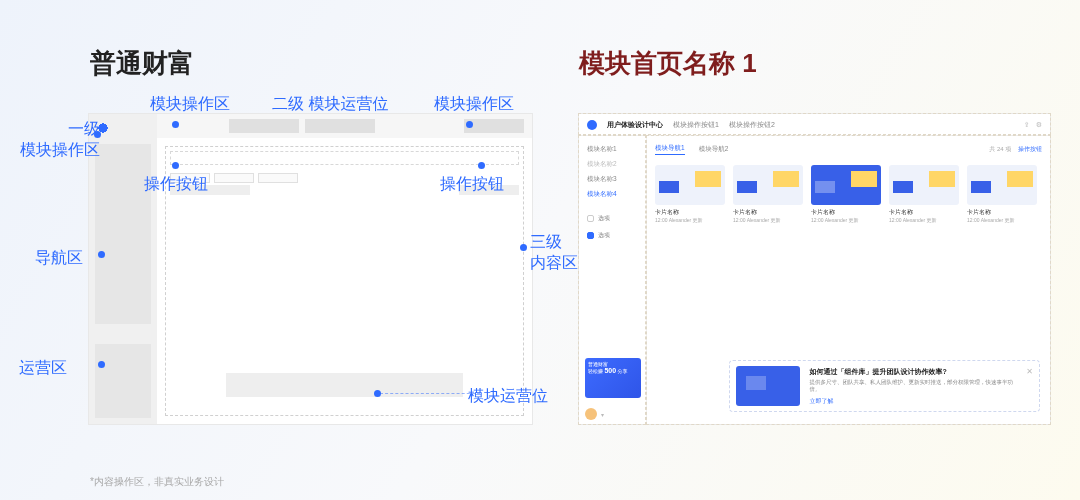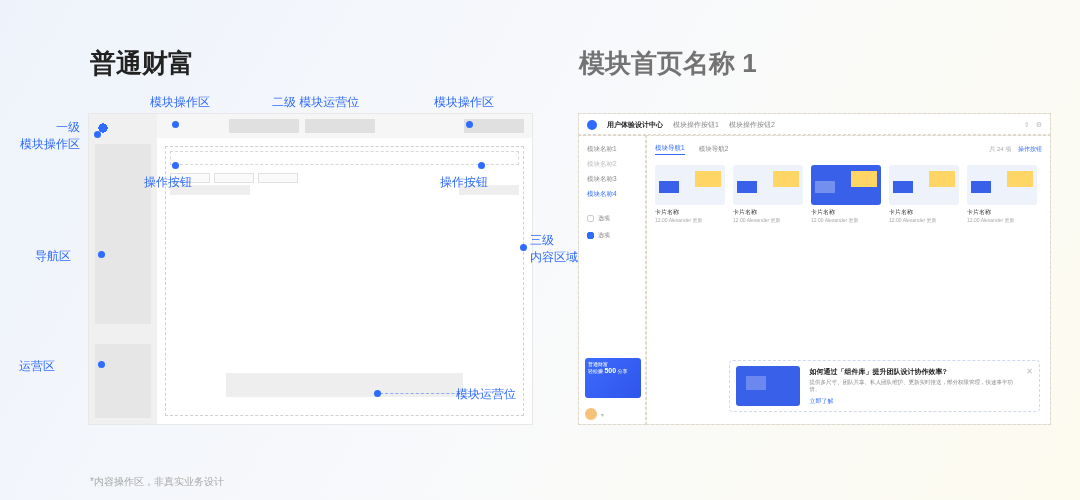--- a/index.html
+++ b/index.html
@@ -4,42 +4,42 @@
 <style>
   * { box-sizing: border-box; margin: 0; padding: 0; }
   body {
     width: 1080px; height: 500px;
     font-family: -apple-system, "PingFang SC", "Microsoft YaHei", sans-serif;
     background: linear-gradient(120deg, #eef3fb 0%, #f8f9fb 50%, #fdfbef 100%);
     position: relative;
     overflow: hidden;
   }
   .title-left { position:absolute; left:90px; top:46px; font-size:26px; font-weight:700; color:#222; }
-  .title-right { position:absolute; left:579px; top:46px; font-size:26px; font-weight:700; color:#737373; }
+  .title-right { position:absolute; left:579px; top:46px; font-size:26px; font-weight:700; color:#7f1d1d; }
   .footnote { position:absolute; left:90px; top:475px; font-size:10px; color:#a8a8a8; }
 
   
   .wf { position:absolute; left:88px; top:113px; width:445px; height:312px; background:#fff; border:1px solid #e8e8e8; }
   .wf-sidebar { position:absolute; left:0; top:0; width:68px; height:100%; background:#f0f0f0; }
   .wf-sidebar .logo { position:absolute; left:6px; top:6px; width:16px; height:16px; background:radial-gradient(circle,#2f6bff 40%,transparent 41%); }
   .wf-sidebar .nav { position:absolute; left:6px; top:30px; width:56px; height:180px; background:#e6e6e6; }
   .wf-sidebar .promo { position:absolute; left:6px; bottom:6px; width:56px; height:74px; background:#e6e6e6; }
   .wf-top { position:absolute; left:68px; top:0; right:0; height:24px; background:#f6f6f6; }
   .wf-top .seg { position:absolute; top:5px; height:14px; background:#e0e0e0; }
   .wf-content { position:absolute; left:76px; top:32px; right:8px; bottom:8px; border:1px dashed #d0d0d0; background:#fff; }
   .wf-content .toolbar { position:absolute; left:4px; top:4px; right:4px; height:14px; border:1px dashed #d8d8d8; }
   .wf-content .filterbar { position:absolute; left:4px; top:22px; right:4px; height:12px; }
   .wf-content .filterbar span { display:inline-block; width:40px; height:10px; margin-right:4px; border:1px solid #e0e0e0; background:#fafafa; }
   .wf-content .subnav { position:absolute; left:4px; top:38px; width:80px; height:10px; background:#eee; }
   .wf-content .contentact { position:absolute; right:4px; top:38px; width:60px; height:10px; background:#eee; }
   .wf-content .promo-bar { position:absolute; left:60px; right:60px; bottom:18px; height:24px; background:#eee; }
 
   
   .dot { position:absolute; width:7px; height:7px; border-radius:50%; background:#2f6bff; }
-  .lbl { position:absolute; font-size:12px; color:#2f6bff; white-space:nowrap; }
+  .lbl { position:absolute; font-size:16px; color:#2f6bff; white-space:nowrap; }
   .dash { position:absolute; border-top:1px dashed #2f6bff; opacity:.5; height:0; }
 
   
   .ui { position:absolute; left:578px; top:113px; width:473px; height:312px; background:#fff; border:1px solid #e8e8e8; font-size:7px; color:#555; }
   .ui-top { position:absolute; left:0; top:0; right:0; height:22px; border-bottom:1px solid #eee; display:flex; align-items:center; padding:0 8px; gap:10px; }
   .ui-top .brand-dot { width:10px; height:10px; border-radius:50%; background:#2f6bff; }
   .ui-top .brand { font-size:7px; color:#222; font-weight:600; }
   .ui-top .tab { font-size:7px; color:#888; }
   .ui-top .icons { margin-left:auto; display:flex; gap:6px; color:#bbb; }
   .ui-side { position:absolute; left:0; top:22px; width:68px; bottom:0; border-right:1px solid #f0f0f0; padding:6px 6px; }
@@ -126,21 +126,21 @@
 <div class="lbl" style="left:530px; top:232px; white-space:pre-line;">三级
 内容区域</div>
 <div class="dot" style="left:520px; top:244px"></div>
 
 <div class="lbl" style="left:35px; top:248px">导航区</div>
 <div class="dot" style="left:98px; top:251px"></div>
 
 <div class="lbl" style="left:19px; top:358px">运营区</div>
 <div class="dot" style="left:98px; top:361px"></div>
 
-<div class="lbl" style="left:456px; top:386px">模块运营位</div>
+<div class="lbl" style="left:468px; top:386px">模块运营位</div>
 <div class="dot" style="left:374px; top:390px"></div>
 <div class="dash" style="left:380px; top:393px; width:100px"></div>
 
 <div class="ui">
   <div class="ui-top">
     <div class="brand-dot"></div>
     <div class="brand">用户体验设计中心</div>
     <div class="tab">模块操作按钮1</div>
     <div class="tab">模块操作按钮2</div>
     <div class="icons">

